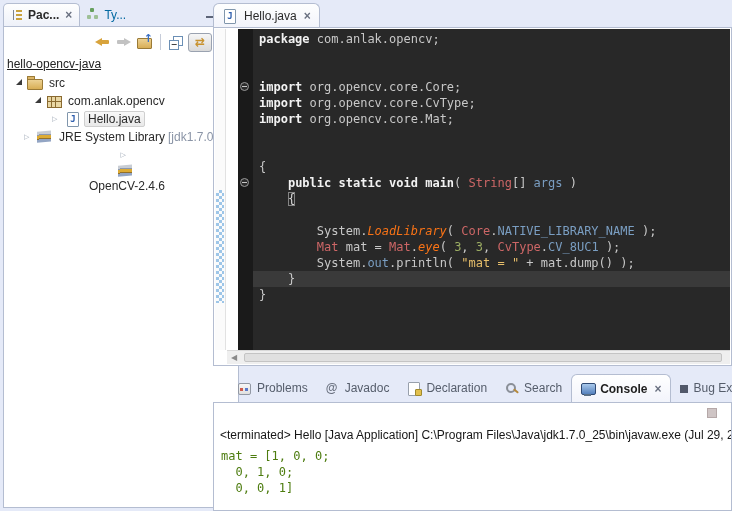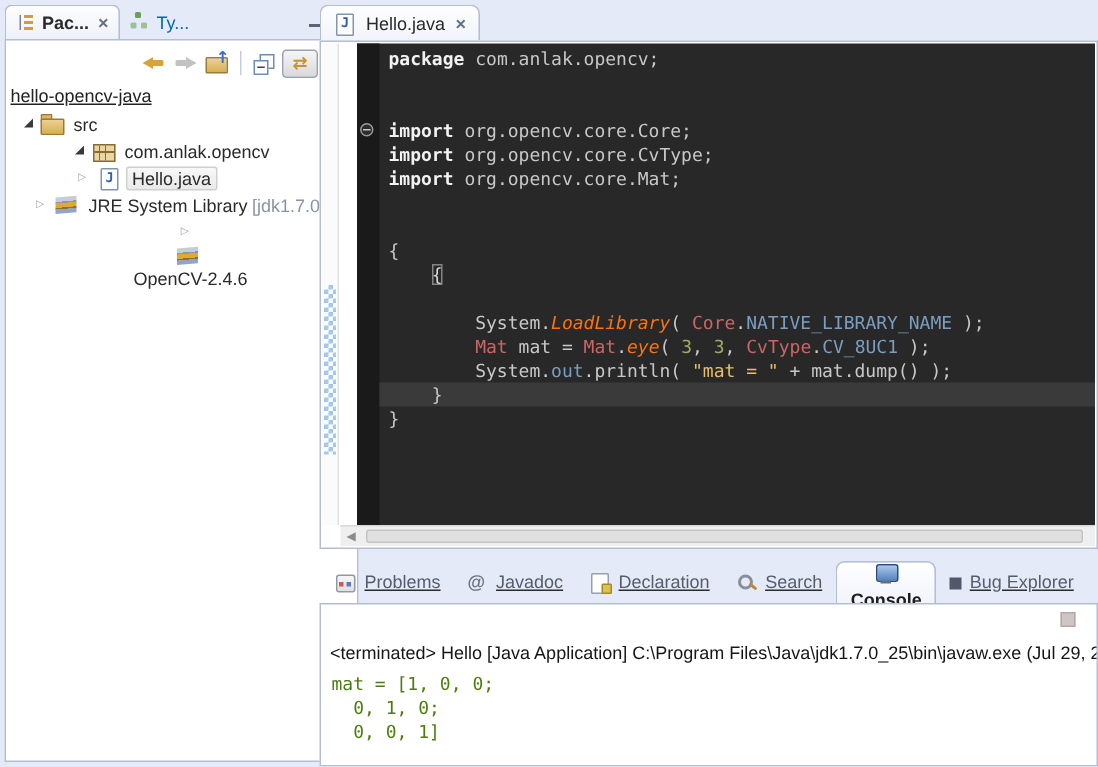--- a/index.html
+++ b/index.html
@@ -86,23 +86,23 @@
   .tk-n { color:#9cad63; }
   .tk-s { color:#e8bf6a; }
   .tk-m { color:#f97316; font-style:italic; }
   .tk-br { color:#d8d8d8; box-shadow:inset 0 0 0 1px #858585; }
   #hscroll { position:absolute; left:13px; right:1px; bottom:1px; height:14px; background:#efefef; border-top:1px solid #d8d8d8; }
   #hscroll .sarrow { position:absolute; left:0; top:0; width:14px; height:13px; color:#8a8a8a; font-size:8px; line-height:13px; text-align:center; }
   #hscroll .sthumb { position:absolute; left:17px; right:8px; top:2px; height:9px; background:#e0e0e0; border:1px solid #c4c4c4; border-radius:2px; }
 
   
   #bottom-panel { left:213px; top:374px; width:519px; height:137px; }
-  #btabs { position:absolute; left:2px; right:0; top:0; height:28px; display:flex; align-items:center; overflow:hidden;text-decoration:underline; }
+  #btabs { position:absolute; left:16px; right:0; top:0; height:28px; display:flex; align-items:center; overflow:hidden; }
   .btab { display:flex; align-items:center; gap:5px; padding:0 9px; height:28px; color:#555d6b; white-space:nowrap; }
-  .btab.active { background:linear-gradient(#ffffff,#f2f4fb); border:1px solid #b4bdd1; border-bottom:none; border-radius:6px 6px 0 0; color:#1e1e1e; font-weight:bold; position:relative; z-index:2;flex-direction:column; }
+  .btab.active { background:linear-gradient(#ffffff,#f2f4fb); border:1px solid #b4bdd1; border-bottom:none; border-radius:6px 6px 0 0; color:#1e1e1e; font-weight:bold; position:relative; z-index:2; }
   .bicon { width:14px; height:13px; display:inline-block; position:relative; flex:none; }
   .bicon-problems::before { content:''; position:absolute; left:0; top:1px; width:11px; height:10px; background:linear-gradient(#f7f7f7,#e0e0e0); border:1px solid #9298a4; border-radius:2px; }
   .bicon-problems::after { content:''; position:absolute; left:2px; top:6px; width:3px; height:3px; background:#cf5b4c; box-shadow:5px 0 0 #5b79c9; }
   .bicon-javadoc::before { content:'@'; font:bold 12px "Liberation Sans",sans-serif; color:#6b7280; position:absolute; left:0; top:-1px; }
   .bicon-declaration::before { content:''; position:absolute; left:1px; top:0; width:10px; height:12px; background:#fff; border:1px solid #98a0ac; border-radius:1px; }
   .bicon-declaration::after { content:''; position:absolute; right:-1px; bottom:-1px; width:5px; height:5px; background:#e2c04c; border:1px solid #a08a2e; border-radius:1px; }
   .bicon-search::before { content:''; position:absolute; left:1px; top:1px; width:6px; height:6px; border:2px solid #8a8f98; border-radius:50%; }
   .bicon-search::after { content:''; position:absolute; left:8px; top:8px; width:6px; height:2px; background:#b5893c; transform:rotate(40deg); border-radius:1px; }
   .bicon-console::before { content:''; position:absolute; left:0; top:1px; width:13px; height:10px; border:1px solid #2f4a74; border-radius:2px; background:linear-gradient(#a9c9ec,#5581bd); }
   .bicon-console::after { content:''; position:absolute; left:3px; bottom:-1px; width:7px; height:2px; background:#5a7086; }
@@ -148,21 +148,21 @@
       <span class="tbi tb-link"></span>
       <span class="tbi tb-menu">▽</span>
     </div>
     <span class="proj-label">hello-opencv-java</span>
     <div id="tree">
         <div class="tree-row" style="padding-left: 12px;">
           <span class="arr-exp"></span>
           <span class="ticon ticon-package-folder"></span>
           <span class="tlabel">src</span>
         </div>
-        <div class="tree-row" style="padding-left: 46px;">
+        <div class="tree-row" style="padding-left: 31px;">
           <span class="arr-exp"></span>
           <span class="ticon ticon-package"></span>
           <span class="tlabel">com.anlak.opencv</span>
         </div>
         <div class="tree-row" style="padding-left: 48px;">
           <span class="arr arr-col">▷</span>
           <span class="ticon ticon-java-file"></span>
           <span class="tlabel sel">Hello.java</span>
         </div>
         <div class="tree-row" style="padding-left: 20px;">
@@ -227,20 +227,26 @@
           </div>
           <div class="cl">
             <span class="fcell"></span>
             <span class="ctext"></span>
           </div>
           <div class="cl">
             <span class="fcell"></span>
             <span class="ctext"><span class="tk-d">{</span></span>
           </div>
           <div class="cl">
+            <span class="fcell">
+              <span class="fold-marker"></span>
+            </span>
+            <span class="ctext"><span class="tk-d">    </span><span class="tk-k">public static void </span><span class="tk-k">main</span><span class="tk-d">( </span><span class="tk-t">String</span><span class="tk-d">[] </span><span class="tk-f">args</span><span class="tk-d"> )</span></span>
+          </div>
+          <div class="cl">
             <span class="fcell"></span>
             <span class="ctext"><span class="tk-d">    </span><span class="tk-br">{</span></span>
           </div>
           <div class="cl">
             <span class="fcell"></span>
             <span class="ctext"></span>
           </div>
           <div class="cl">
             <span class="fcell"></span>
             <span class="ctext"><span class="tk-d">        System.</span><span class="tk-m">LoadLibrary</span><span class="tk-d">( </span><span class="tk-t">Core</span><span class="tk-d">.</span><span class="tk-f">NATIVE_LIBRARY_NAME</span><span class="tk-d"> );</span></span>

